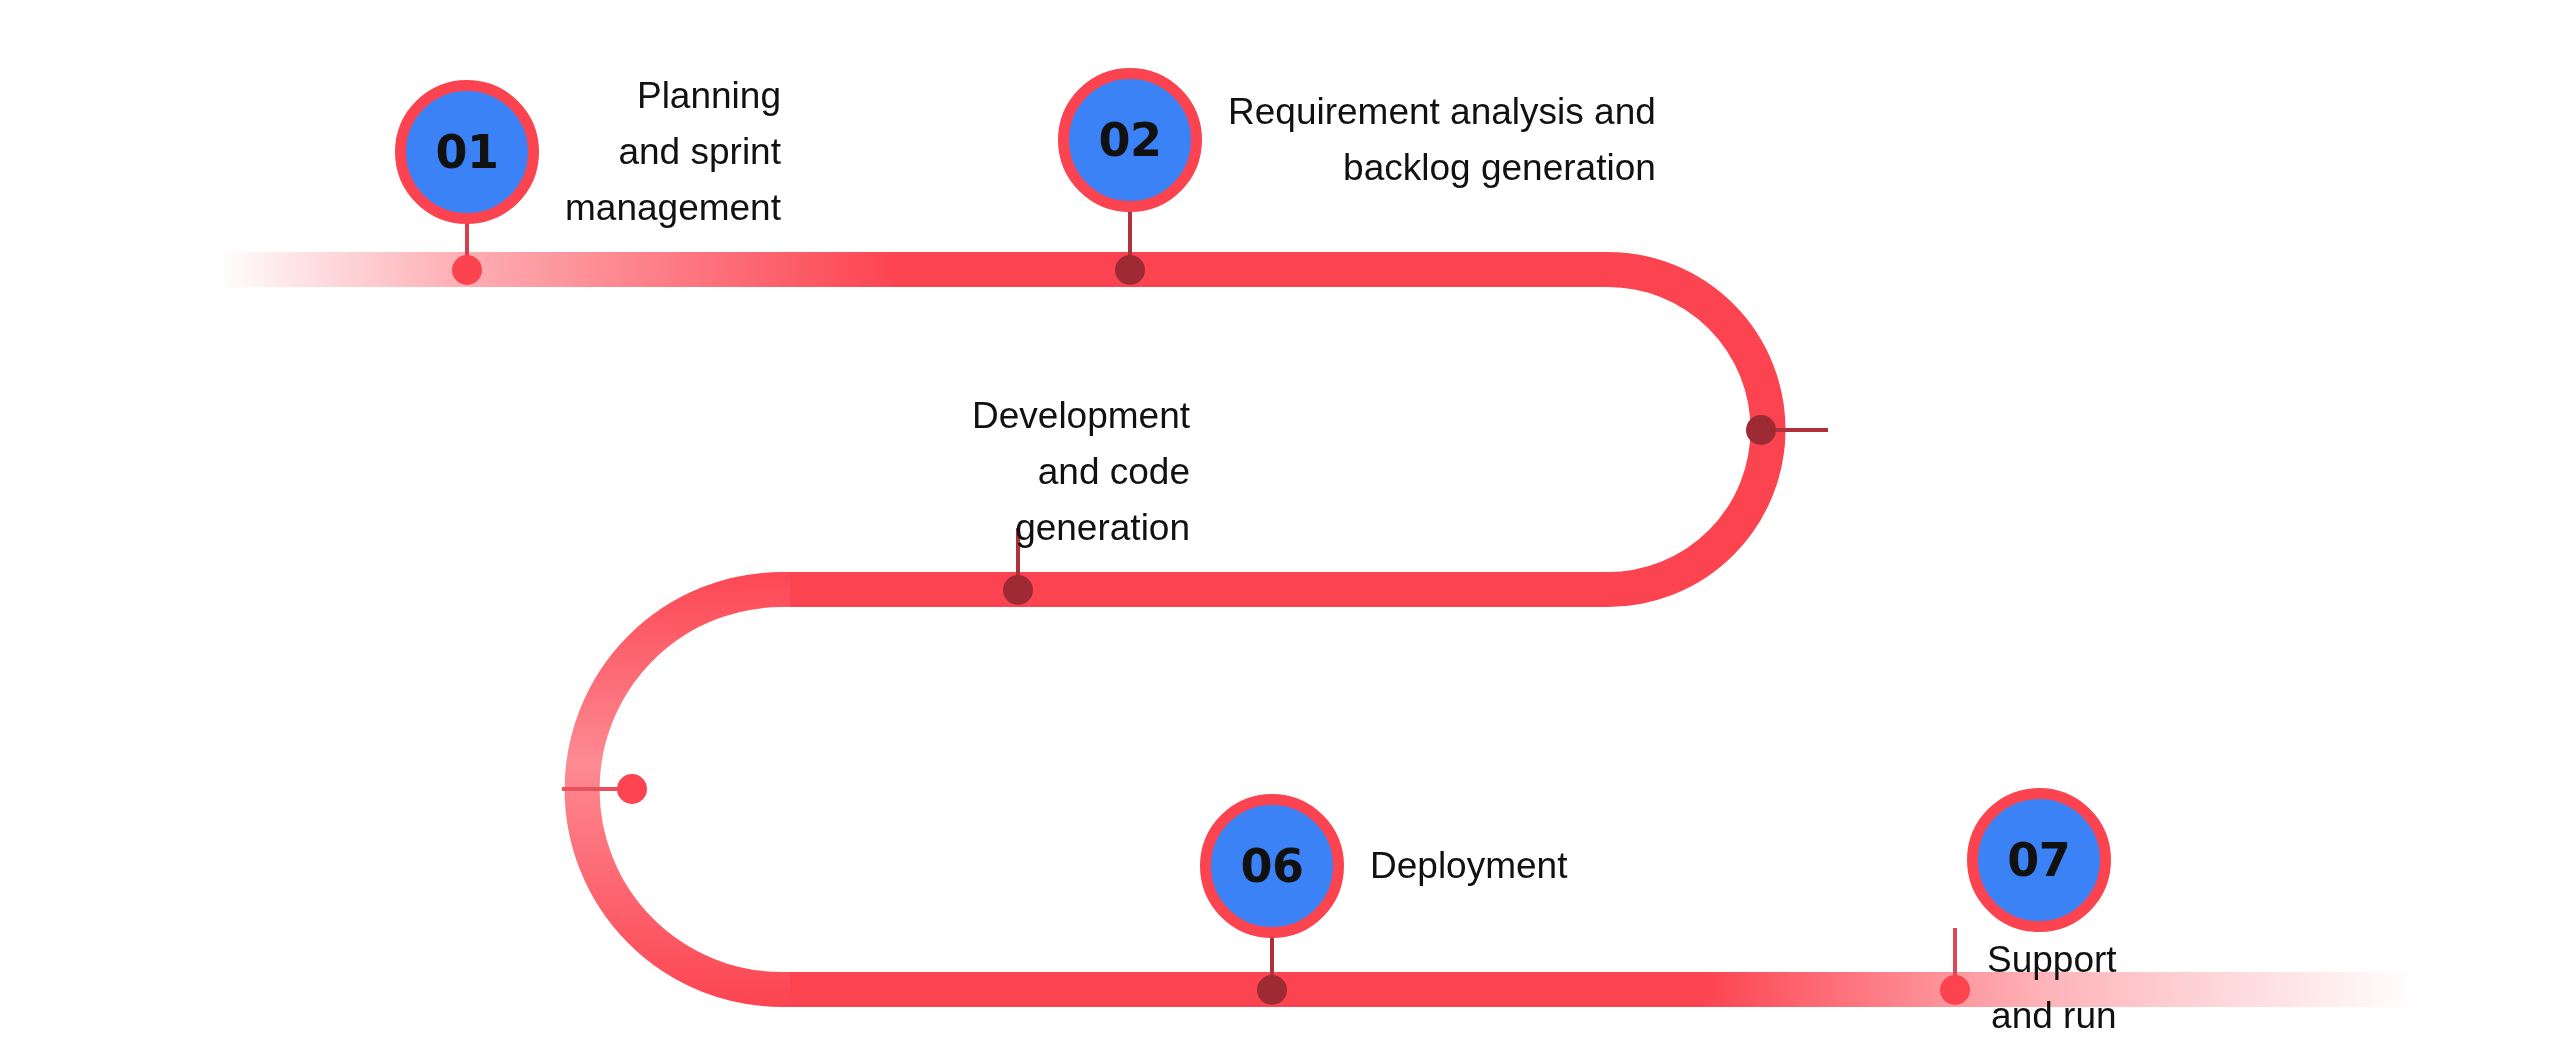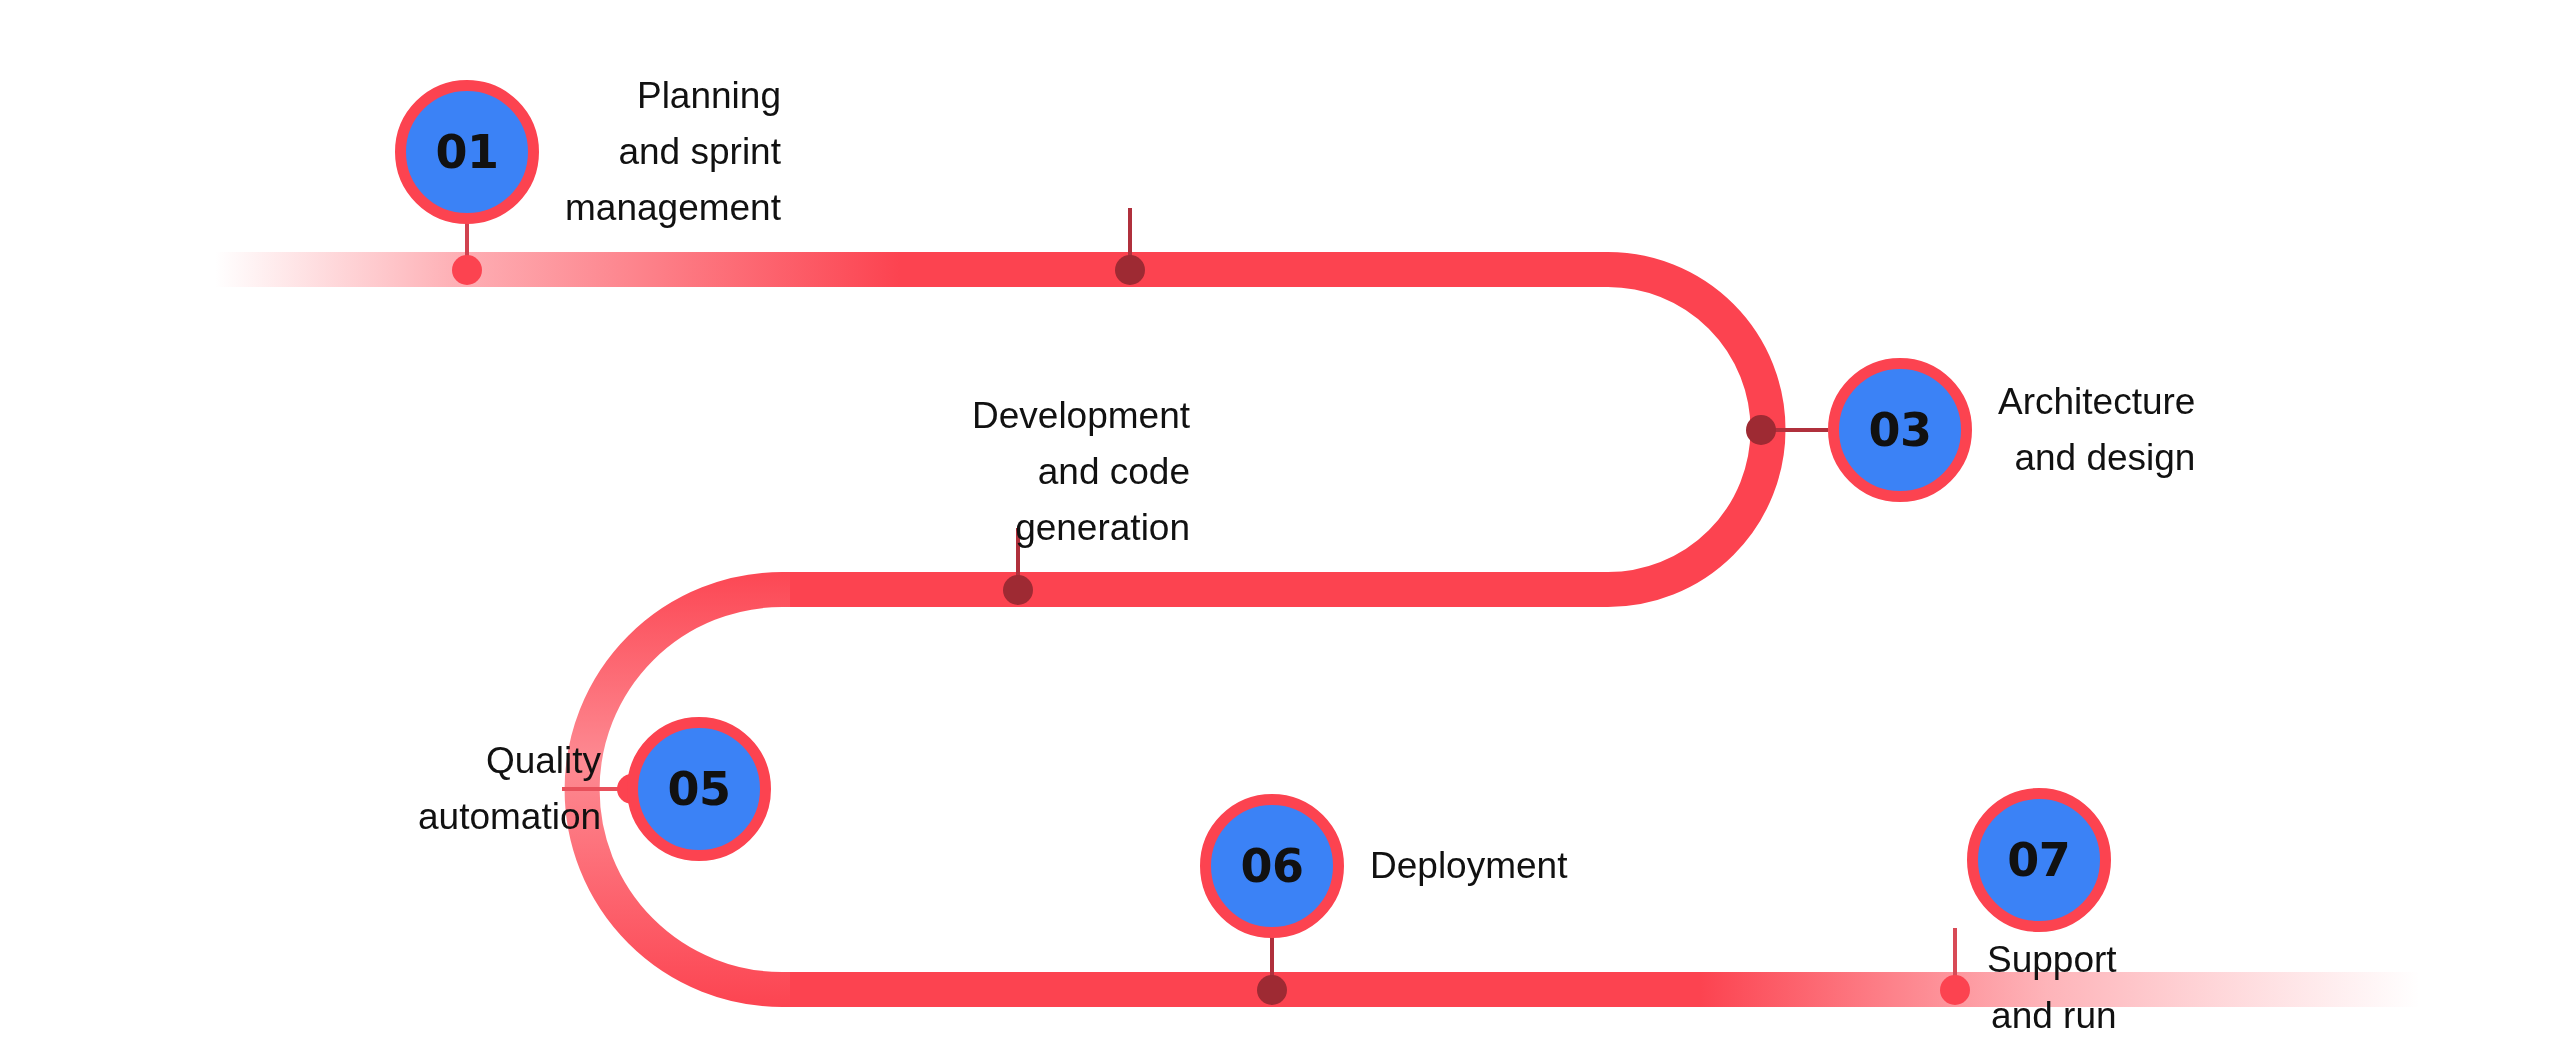--- a/index.html
+++ b/index.html
@@ -159,42 +159,35 @@
 
   <div class="step" style="left:395px; top:68px;">
     <div class="badge">
       <span class="badge-num">01</span>
     </div>
     <div class="step-label right-of">Planning
 and sprint
 management</div>
   </div>
 
-
-  <div class="step" style="left:1828px; top:358px;">
-    <div class="badge">
-      <span class="badge-num">03</span>
-    </div>
-    <div class="step-label right-of">Architecture
-and design</div>
-  </div>
+  <div class="step" style="left:1058px; top:68px;">
+    <div class="badge">
+      <span class="badge-num">02</span>
+    </div>
+    <div class="step-label right-of">Requirement analysis and
+backlog generation</div>
+  </div>
+
 
   <div class="step" style="left:946px; top:388px;">
     <div class="step-label right-of">Development
 and code
 generation</div>
   </div>
 
-  <div class="step rtl" style="left:418px; top:717px;">
-    <div class="badge">
-      <span class="badge-num">05</span>
-    </div>
-    <div class="step-label left-of">Quality
-automation</div>
-  </div>
 
   <div class="step" style="left:1200px; top:794px;">
     <div class="badge">
       <span class="badge-num">06</span>
     </div>
     <div class="step-label right-of">Deployment</div>
   </div>
 
   <div class="step" style="left:1961px; top:788px;flex-direction:column;">
     <div class="badge">

